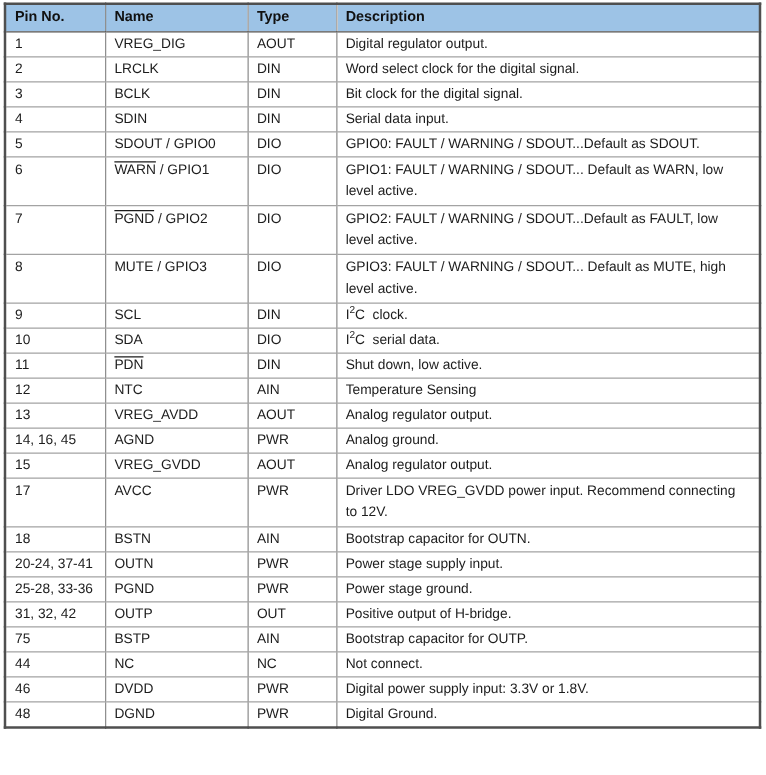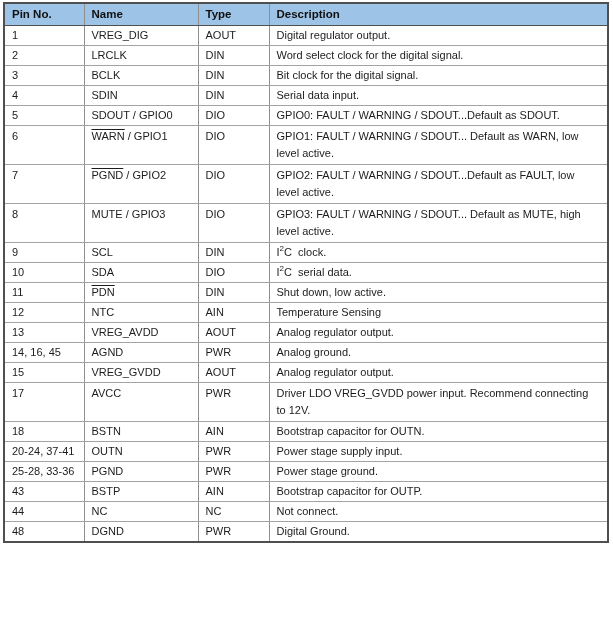--- a/index.html
+++ b/index.html
@@ -173,30 +173,42 @@
           <td>PWR</td>
           <td>Power stage supply input.</td>
         </tr>
         <tr>
           <td>25-28, 33-36</td>
           <td>PGND</td>
           <td>PWR</td>
           <td>Power stage ground.</td>
         </tr>
         <tr>
-          <td>43</td>
+          <td>31, 32, 42</td>
+          <td>OUTP</td>
+          <td>OUT</td>
+          <td>Positive output of H-bridge.</td>
+        </tr>
+        <tr>
+          <td>75</td>
           <td>BSTP</td>
           <td>AIN</td>
           <td>Bootstrap capacitor for OUTP.</td>
         </tr>
         <tr>
           <td>44</td>
           <td>NC</td>
           <td>NC</td>
           <td>Not connect.</td>
+        </tr>
+        <tr>
+          <td>46</td>
+          <td>DVDD</td>
+          <td>PWR</td>
+          <td>Digital power supply input: 3.3V or 1.8V.</td>
         </tr>
         <tr>
           <td>48</td>
           <td>DGND</td>
           <td>PWR</td>
           <td>Digital Ground.</td>
         </tr>
       </tbody>
   </table>
 </div>

